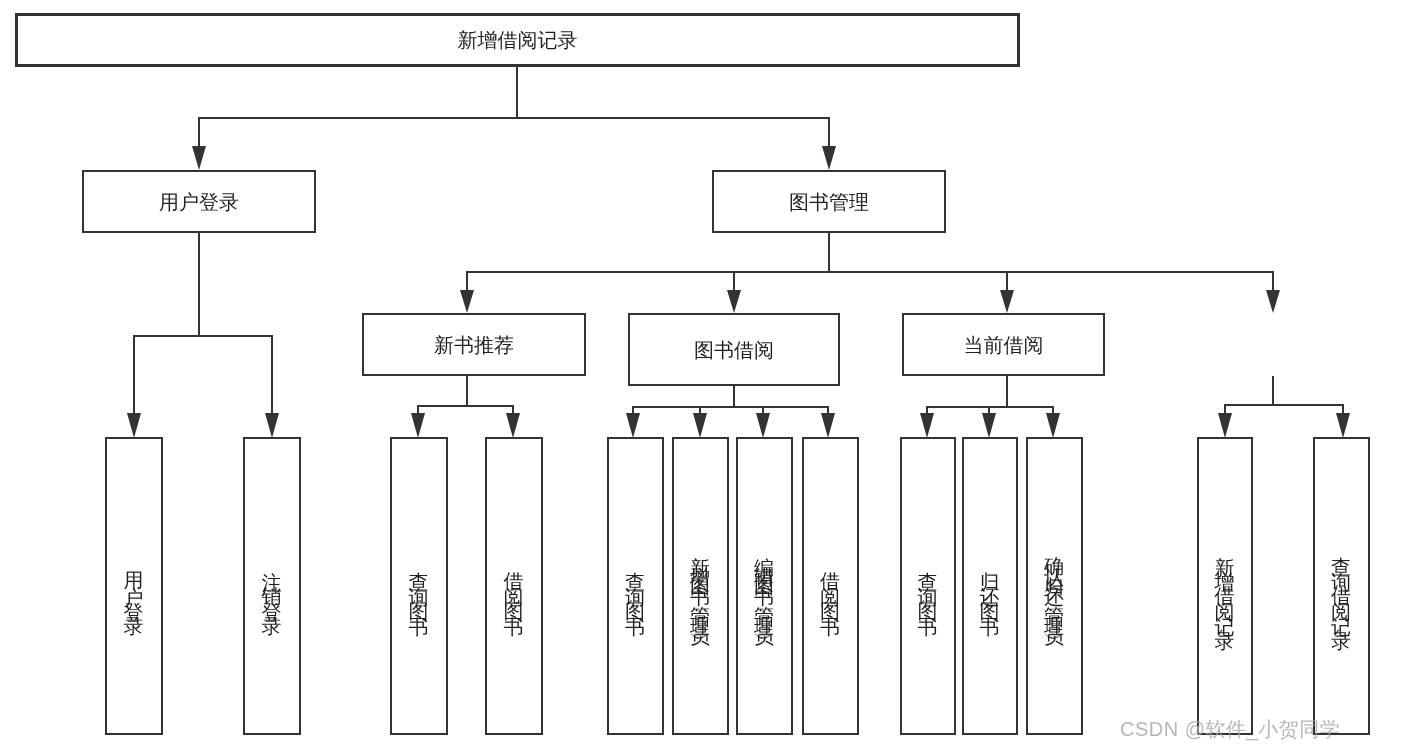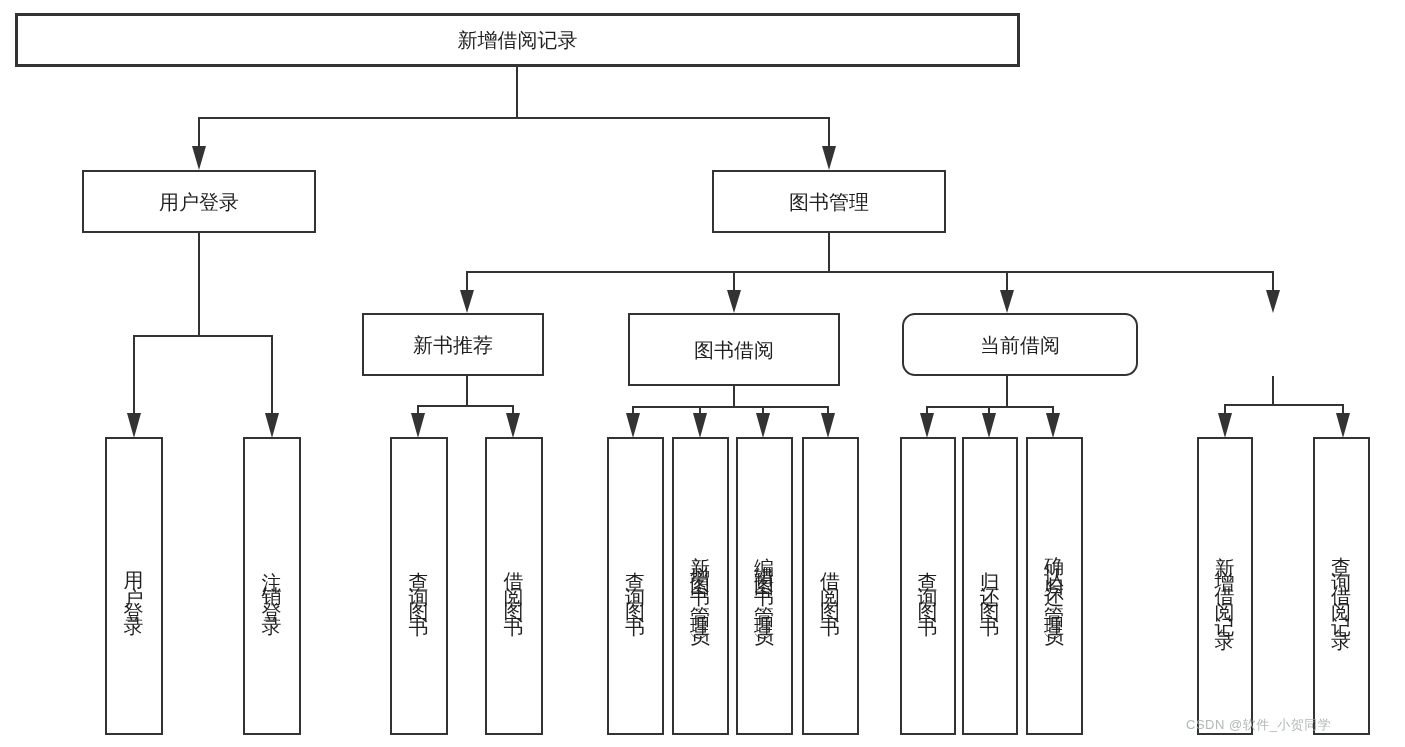--- a/index.html
+++ b/index.html
@@ -34,43 +34,43 @@
     writing-mode: vertical-rl;
     text-orientation: mixed;
     letter-spacing: 15px;
     white-space: nowrap;
   }
   .vbox.long span { letter-spacing: 10px; }
   
   .n-root   { left: 15px;  top: 13px;  width: 1005px; height: 54px; }
   .n-login  { left: 82px;  top: 170px; width: 234px;  height: 63px; }
   .n-mgmt   { left: 712px; top: 170px; width: 234px;  height: 63px; font-family: Liberation Serif, serif; }
-  .n-newrec { left: 362px; top: 313px; width: 182px;  height: 63px; }
+  .n-newrec { left: 362px; top: 313px; width: 224px;  height: 63px; }
   .n-borrow { left: 628px; top: 313px; width: 212px;  height: 73px; }
-  .n-current{ left: 902px; top: 313px; width: 236px;  height: 63px; border-radius: 13px; }
+  .n-current{ left: 902px; top: 313px; width: 203px;  height: 63px; }
   .n-record { left: 1167px;top: 313px; width: 211px;  height: 63px; }
   .leaf { top: 437px; height: 298px; width: 58px; }
   .lf-1  { left: 105px; }
   .lf-2  { left: 243px; }
   .lf-3  { left: 390px; }
   .lf-4  { left: 485px; }
   .lf-5  { left: 607px; width: 57px; }
   .lf-6  { left: 672px; width: 57px; }
   .lf-7  { left: 736px; width: 57px; }
   .lf-8  { left: 802px; width: 57px; }
   .lf-9  { left: 900px; width: 56px; }
   .lf-10 { left: 962px; width: 56px; }
   .lf-11 { left: 1026px; width: 57px; }
   .lf-12 { left: 1197px; width: 56px; }
   .lf-13 { left: 1313px; width: 57px; }
   #watermark {
     position: absolute;
-    left: 1186px;
+    left: 1120px;
     top: 716px;
-    font-size: 13px;
+    font-size: 20px;
     color: rgba(165, 172, 172, 0.85);
     letter-spacing: 0.5px;
     z-index: 10;
     white-space: nowrap;
   }
 </style>
 </head>
 <body>
 
 <div id="canvas">

